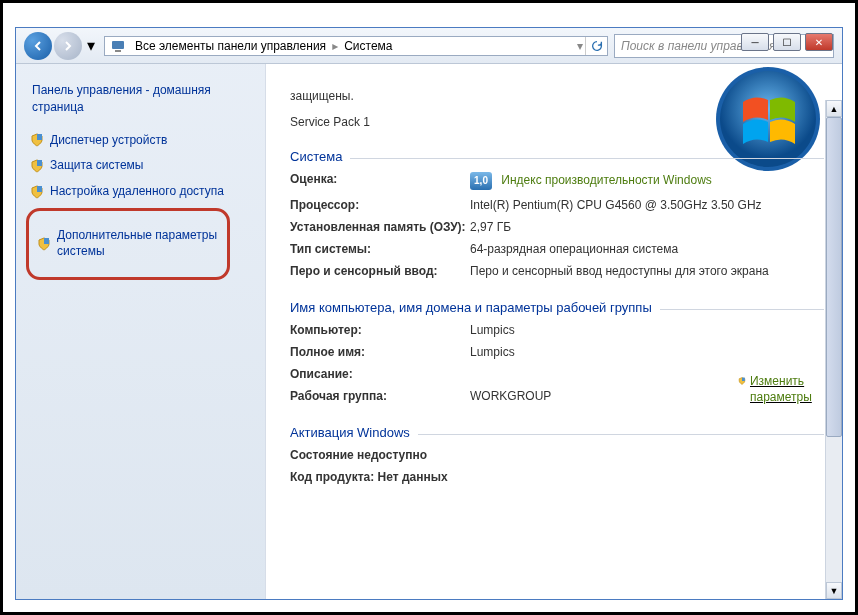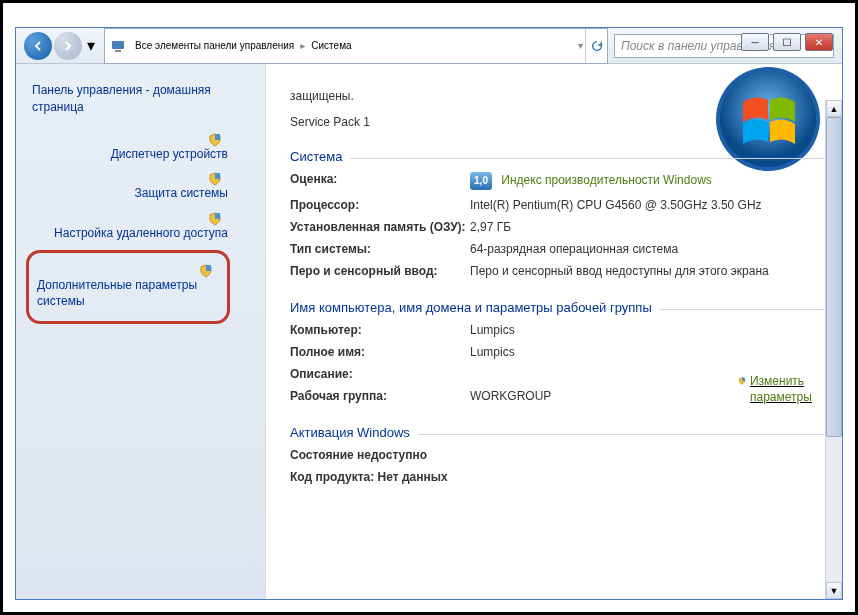--- a/index.html
+++ b/index.html
@@ -11,38 +11,38 @@
 .titlebar-controls { position: absolute; top: 30px; right: 22px; display: flex; gap: 4px; z-index: 10; }
 .tb-btn { width: 28px; height: 18px; border: 1px solid #6a7489; background: linear-gradient(to bottom, #f7f9fc, #d7deea); border-radius: 2px; display: flex; align-items: center; justify-content: center; font-size: 10px; cursor: pointer; }
 .tb-close { background: linear-gradient(to bottom, #e67a6f, #c0392b); color: #fff; }
 
 
 .navbar { display: flex; align-items: center; height: 36px; padding: 4px 8px; background: linear-gradient(to bottom, #f2f6fb, #e3eaf3); border-bottom: 1px solid #bcc7d6; }
 .nav-btn { width: 28px; height: 28px; border-radius: 50%; display: flex; align-items: center; justify-content: center; margin-right: 2px; cursor: pointer; }
 .nav-back { background: radial-gradient(circle at 30% 30%, #5aa0e0, #1a5fa8); color: #fff; font-size: 14px; }
 .nav-fwd { background: radial-gradient(circle at 30% 30%, #d7deea, #a8b5c9); color: #fff; font-size: 14px; }
 .nav-drop { width: 14px; display: flex; align-items: center; justify-content: center; cursor: pointer; }
-.addressbar { flex: 1; height: 36px; border: 1px solid #9aaac1; background: #fff; display: flex; align-items: center; margin: 0 6px; font-size: 10px; }
+.addressbar { flex: 1; height: 20px; border: 1px solid #9aaac1; background: #fff; display: flex; align-items: center; margin: 0 6px; font-size: 12px; }
 .addr-icon { width: 18px; height: 18px; margin: 0 4px; display: flex; align-items: center; justify-content: center; }
 .addr-seg { padding: 0 4px; cursor: pointer; }
 .addr-arrow { color: #888; padding: 0 2px; }
 .addr-refresh { width: 22px; display: flex; align-items: center; justify-content: center; border-left: 1px solid #ccc; height: 100%; cursor: pointer; }
 .searchbox { width: 220px; height: 24px; border: 1px solid #9aaac1; background: #fff; display: flex; align-items: center; padding: 0 6px; font-size: 12px; color: #888; font-style: italic; }
 
 
 .body { display: flex; position: absolute; top: 36px; left: 0; right: 0; bottom: 0; gap: 31px; }
 
 
 .sidebar { width: 218px; padding: 12px 0 12px 8px; font-size: 12px; color: #003399; }
 .sidebar a { color: #003399; text-decoration: none; display: block; }
 .cp-home { padding: 6px 8px 12px 8px; line-height: 1.4; }
-.sb-link { display: flex; align-items: flex-end; padding: 5px 6px; cursor: pointer; flex-direction: column; }
+.sb-link { display: flex; align-items: center; padding: 5px 6px; cursor: pointer; }
 .sb-link .shield { margin-right: 6px; flex-shrink: 0; }
 .sb-link span.text { line-height: 1.3; }
-.sb-highlight { border: 3px solid #c0392b; border-radius: 14px; margin: 4px 4px 0 2px; padding: 6px 2px; }
+.sb-highlight { border: 3px solid #c0392b; border-radius: 14px; margin: 4px 4px 0 2px; padding: 12px 2px; }
 
 .see-also { margin-top: 168px; padding-left: 8px; }
 .see-also-head { color: #5a6878; font-size: 12px; padding-bottom: 6px; }
 .see-also a { padding: 4px 0; font-size: 12px; }
 
 
 .main { flex: 1; background: #fff; border-left: 1px solid #d6dde8; padding: 10px 18px 10px 24px; font-size: 12px; position: relative; overflow: hidden; }
 .logo { position: absolute; top: 0; right: 14px; width: 120px; height: 120px; }
 .top-text { color: #333; line-height: 1.5; margin-top: 13px; }
 .section-head { color: #003399; font-size: 13px; margin-top: 18px; margin-bottom: 4px; position: relative; }

